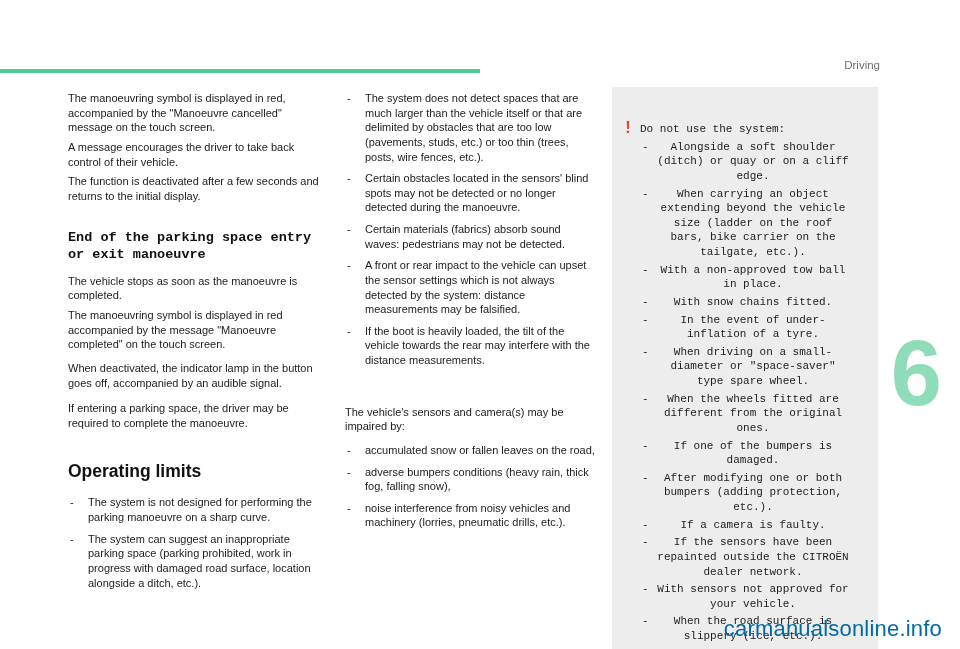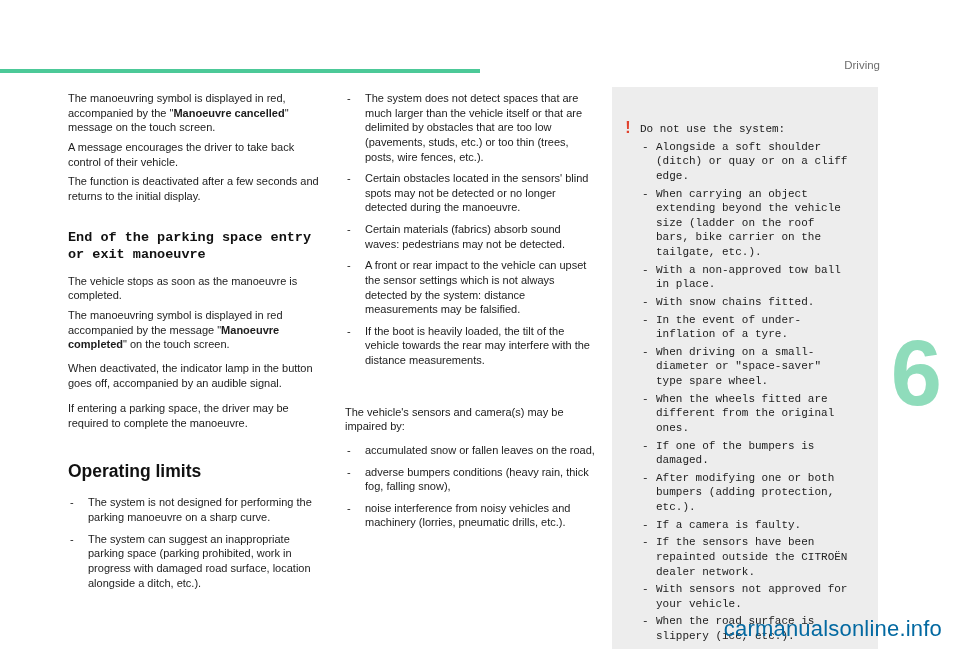--- a/index.html
+++ b/index.html
@@ -31,32 +31,32 @@
   .warning-box{
     position:absolute;left:612px;top:62px;width:266px;min-height:470px;
     background:var(--warning_bg);
   }
   .warning-icon{
     position:absolute;left:9px;top:8px;width:14px;
     color:var(--warning);font-weight:bold;font-size:16px;line-height:1;text-align:center;
   }
   .warning-content{padding:10px 28px 14px 28px;font-family:Liberation Mono, monospace;}
   .warning-title{margin:0 0 3px 0;}
-  .warning-box ul.blist li{padding-left:16px;margin-bottom:3px;}
+  .warning-box ul.blist li{padding-left:16px;margin-bottom:3px;text-align:center;}
   .warning-box ul.blist li::before{left:2px;}
   .chapter-tab{
     position:absolute;right:18px;top:302px;
     font-size:92px;font-weight:bold;line-height:1;color:var(--chapter);
   }
   .page-number{position:absolute;right:33px;top:623px;font-size:12.5px;font-weight:bold;color:#222;}
   .watermark{
     position:absolute;right:18px;bottom:6px;
     font-size:22px;color:#0369a1;letter-spacing:0.2px;text-align:right;
   }
-  b{font-weight:bold;}
+  b{font-weight:normal;}
 </style>
 </head>
 <body>
 
 <div class="accent-rule"></div>
 <div class="section-label">Driving</div>
 
 <div class="col col1">
   <p><span>The manoeuvring symbol is displayed in red, accompanied by the "</span><b>Manoeuvre cancelled</b><span>" message on the touch screen.</span></p>
   <p>A message encourages the driver to take back control of their vehicle.</p>

